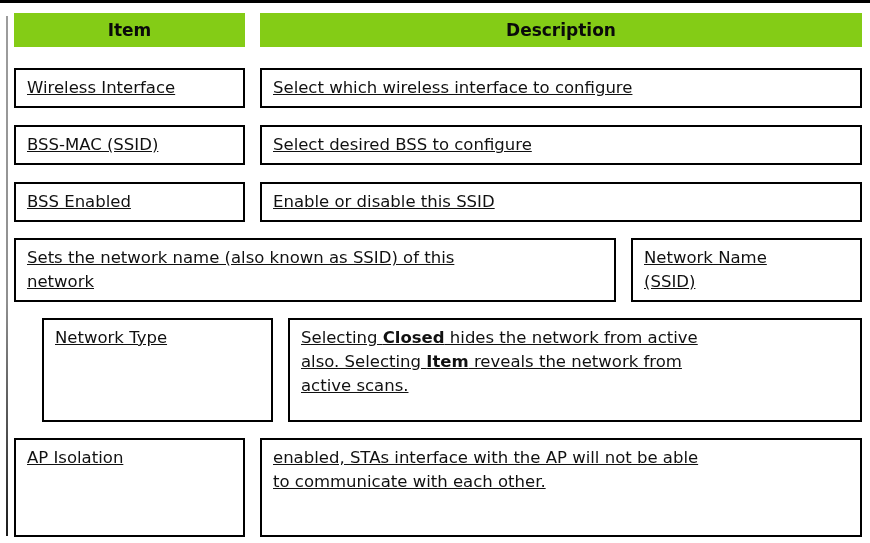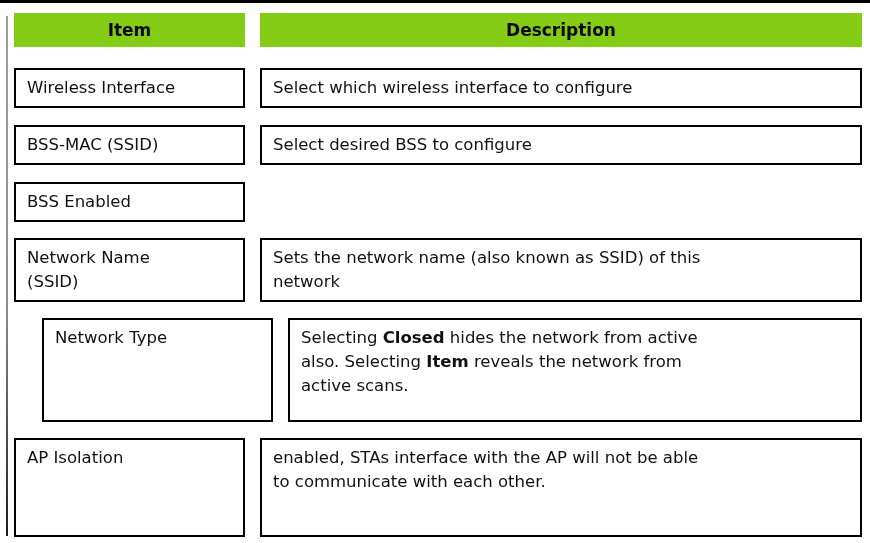--- a/index.html
+++ b/index.html
@@ -27,21 +27,21 @@
   .hdr {
     height: 34px; line-height: 34px;
     background: #84cc16;
     text-align: center;
     font-weight: bold;
     font-size: 17px;
     color: #0a0a0a;
   }
   .item-w { width: 231px; flex: 0 0 231px; }
   .grow { flex: 1 1 auto; }
-  .row { display: flex; gap: 15px; margin-bottom: 16px; align-items: stretch; }
+  .row { display: flex; gap: 15px; margin-bottom: 16px; align-items: stretch; text-decoration: underline; }
   .row:nth-child(1), .row:nth-child(2) { margin-bottom: 17px; }
   .row:nth-child(-n+3) { min-height: 40px; }
   .row:nth-child(4) { min-height: 64px; }
   .row:nth-child(5) { min-height: 104px; padding-left: 28px; }
   .row:nth-child(6) { min-height: 99px; }
   .cell {
     box-sizing: border-box;
     border: 2px solid #000000;
     background: #ffffff;
     padding: 6px 11px;
@@ -78,30 +78,33 @@
         </div>
     <div class="cell grow">
           <div class="line"><span>Select desired BSS to configure</span></div>
         </div>
   </div>
 
   <div class="row">
     <div class="cell item-w">
           <div class="line"><span>BSS Enabled</span></div>
         </div>
+    <div class="cell grow">
+          <div class="line"><span>Enable or disable this SSID</span></div>
+        </div>
   </div>
 
   <div class="row">
+    <div class="cell grow">
+          <div class="line"><span>Sets the network name (also known as SSID) of this</span></div>
+          <div class="line"><span>network</span></div>
+        </div>
     <div class="cell item-w">
           <div class="line"><span>Network Name</span></div>
           <div class="line"><span>(SSID)</span></div>
-        </div>
-    <div class="cell grow">
-          <div class="line"><span>Sets the network name (also known as SSID) of this</span></div>
-          <div class="line"><span>network</span></div>
         </div>
   </div>
 
   <div class="row">
     <div class="cell item-w">
           <div class="line"><span>Network Type</span></div>
         </div>
     <div class="cell grow">
           <div class="line"><span>Selecting </span><strong>Closed</strong><span> hides the network from active</span></div>
           <div class="line"><span>also. Selecting </span><strong>Item</strong><span> reveals the network from</span></div>

